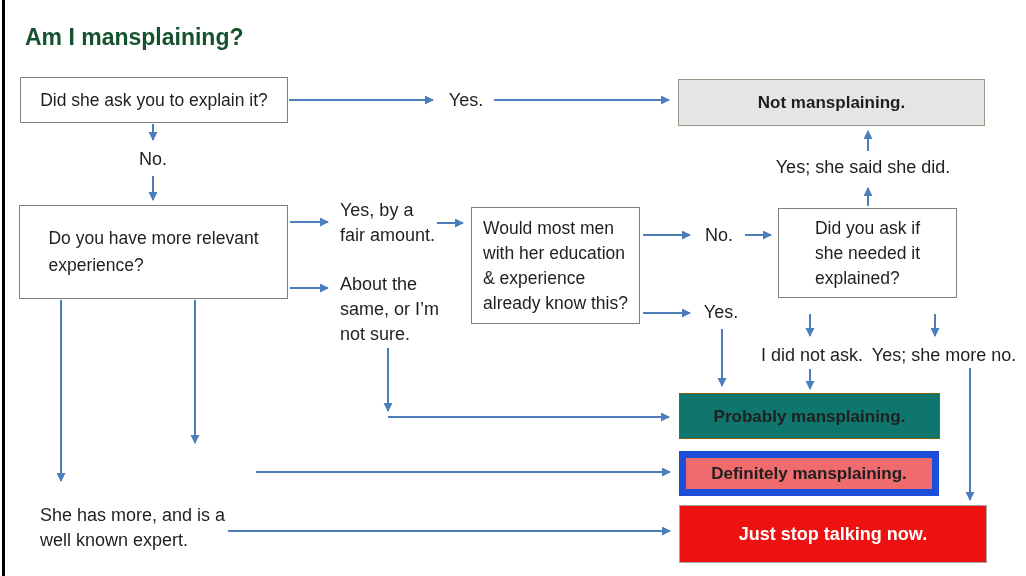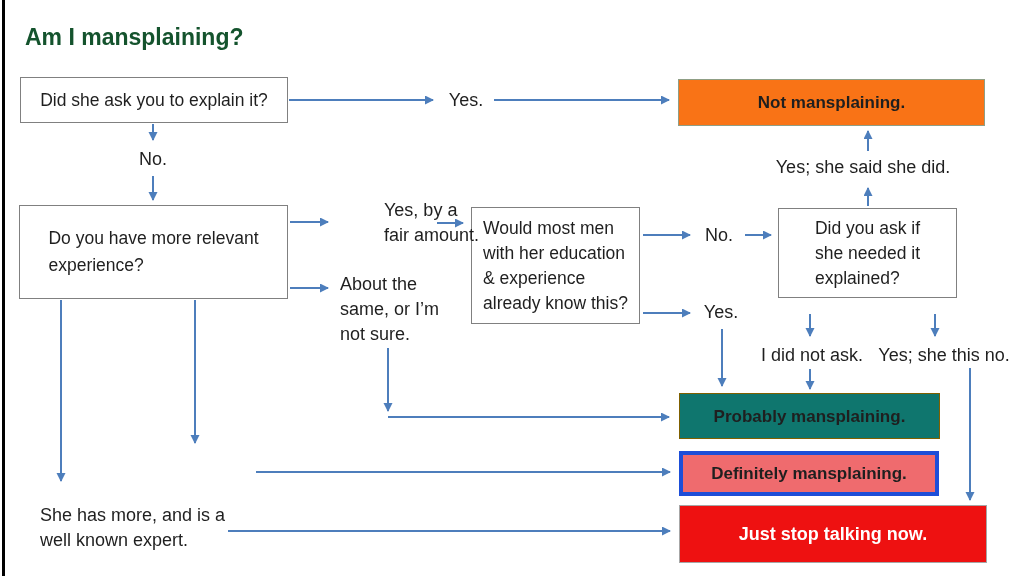--- a/index.html
+++ b/index.html
@@ -16,29 +16,29 @@
     font-size:17.5px;line-height:25px;background:#fff;border:1px solid #808080;
     z-index:2;
   }
   .outcome{font-weight:bold;font-size:17px;}
   .q1{left:20px;top:77px;width:268px;height:46px;}
   .q2{left:19px;top:205px;width:269px;height:94px;line-height:27px;}
   .q3{left:471px;top:207px;width:169px;height:117px;}
   .q4{left:778px;top:208px;width:179px;height:90px;}
   .o-not{left:678px;top:79px;width:307px;height:47px;border:1px solid #8f9e85;}
   .o-prob{left:679px;top:393px;width:261px;height:46px;border:1px solid #7f6000;}
-  .o-def{left:679px;top:451px;width:260px;height:45px;border:4px solid #1d4ed8;}
+  .o-def{left:679px;top:451px;width:260px;height:45px;border:7px solid #1d4ed8;}
   .o-stop{left:679px;top:505px;width:308px;height:58px;border:1px solid #a6a6a6;color:#ffffff;font-size:18px;}
   .lbl{
     position:absolute;font-size:18px;line-height:25px;white-space:pre-line;z-index:2;
   }
   .lbl.center{transform:translateX(-50%);text-align:center;white-space:nowrap;}
   .l-yes-top{left:466px;top:88px;}
   .l-no-top{left:153px;top:147px;}
-  .l-yes-fair{left:340px;top:198px;width:112px;margin-left:44px;}
+  .l-yes-fair{left:340px;top:198px;width:112px;}
   .l-about{left:340px;top:272px;width:118px;}
   .l-no-mid{left:719px;top:223px;}
   .l-yes-mid{left:721px;top:300px;}
   .l-said-did{left:863px;top:155px;}
   .l-not-ask{left:812px;top:343px;}
   .l-said-no{left:944px;top:343px;}
   .l-has-more{left:186px;top:457px;}
   .l-expert{left:40px;top:503px;width:195px;}
   svg.arrows{position:absolute;left:0;top:0;z-index:1;}
   svg.arrows line{stroke:var(--arrow);stroke-width:2;}
@@ -86,32 +86,32 @@
   <div class="box q2">Do you have more relevant
 experience?</div>
   <div class="box q3">Would most men
 with her education
 &amp; experience
 already know this?</div>
   <div class="box q4">Did you ask if
 she needed it
 explained?</div>
 
-  <div class="box outcome o-not" style="background-color: #f97316;">Not mansplaining.</div>
+  <div class="box outcome o-not" style="background-color: #e5e5e5;">Not mansplaining.</div>
   <div class="box outcome o-prob" style="background-color: #0f766e;">Probably mansplaining.</div>
   <div class="box outcome o-def" style="background-color: rgb(239, 107, 110);">Definitely mansplaining.</div>
   <div class="box outcome o-stop" style="background-color: rgb(238, 17, 17);">Just stop talking now.</div>
 
   <div class="lbl center l-yes-top">Yes.</div>
   <div class="lbl center l-no-top">No.</div>
   <div class="lbl l-yes-fair">Yes, by a
 fair amount.</div>
   <div class="lbl l-about">About the
 same, or I’m
 not sure.</div>
   <div class="lbl center l-no-mid">No.</div>
   <div class="lbl center l-yes-mid">Yes.</div>
   <div class="lbl center l-not-ask">I did not ask.</div>
   <div class="lbl center l-said-did">Yes; she said she did.</div>
-  <div class="lbl center l-said-no">Yes; she this no.</div>
+  <div class="lbl center l-said-no">Yes; she more no.</div>
   <div class="lbl l-expert">She has more, and is a
 well known expert.</div>
 </div>
 
 </body></html>

